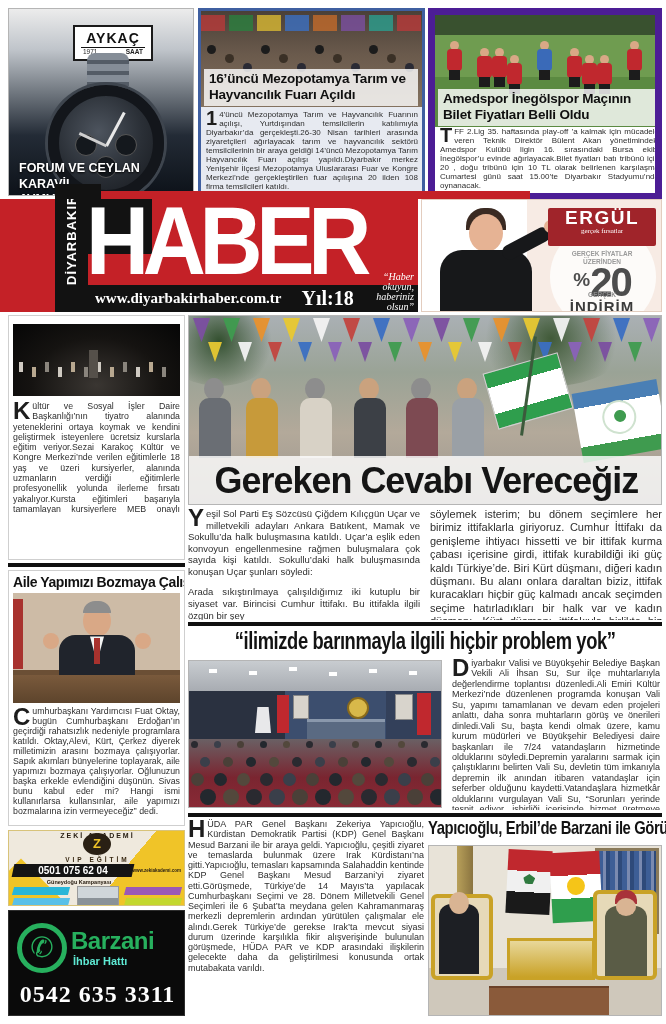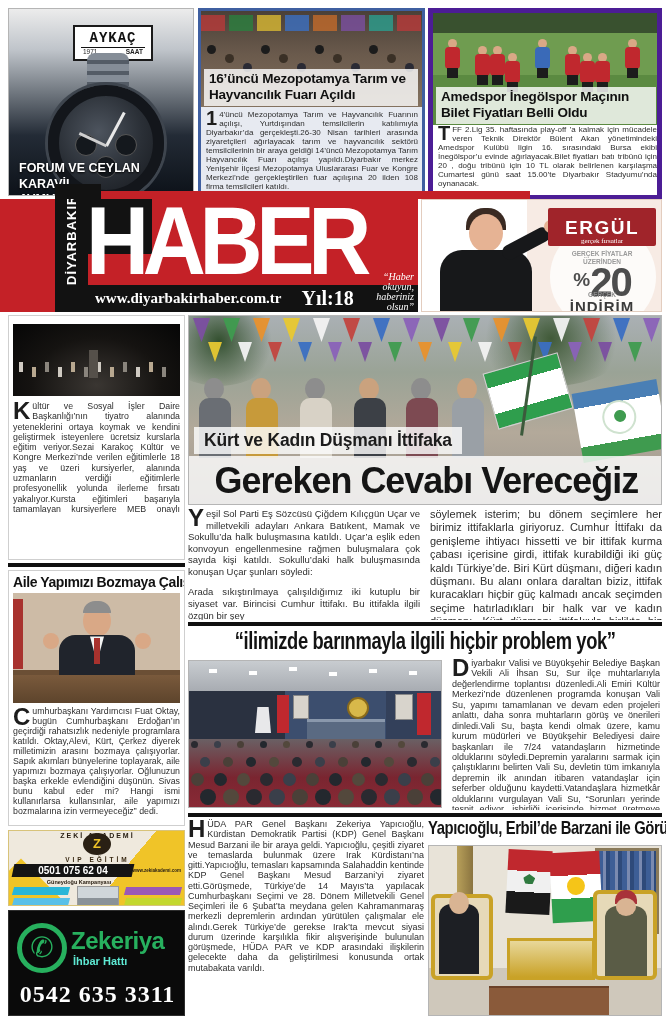--- a/index.html
+++ b/index.html
@@ -16,21 +16,21 @@
   .fig{position:absolute}
   .serif{font-family:"Liberation Serif",serif}
 </style>
 </head>
 <body>
 
 <div id="page">
 
   <div class="abs" style="left:8px;top:8px;width:186px;height:188px;background:linear-gradient(180deg,#ececec 0%,#bfc4ca 22%,#70777f 45%,#232b36 68%,#0d1219 100%);border:1px solid #b5b5b5;overflow:hidden">
     <div class="abs" style="left:64px;top:16px;width:80px;height:36px;background:#fff;border:2px solid #1a1a1a;text-align:center;padding-top:3px">
-      <div style="font-family:Liberation Mono, monospace;font-weight:bold;font-size:14px;letter-spacing:1px;color:#111">AYKAÇ</div>
+      <div style="font-family:Liberation Sans, sans-serif;font-weight:bold;font-size:14px;letter-spacing:1px;color:#111">AYKAÇ</div>
       <div style="font-size:6.5px;color:#222;border-top:1px solid #111;margin:1px 6px 0 6px;display:flex;justify-content:space-between;padding:0 2px">
         <span>1971</span>
         <span style="font-weight:bold">SAAT</span>
       </div>
     </div>
     <div class="abs" style="left:78px;top:44px;width:42px;height:58px;border-radius:8px;background:repeating-linear-gradient(180deg,#858d97 0 7px,#545c66 7px 11px)"></div>
     <div class="abs" style="left:39px;top:76px;width:116px;height:116px;border-radius:50%;border:11px solid #13161b;background:radial-gradient(circle at 42% 38%,#4d545e 0%,#2a2f36 55%,#171a1f 100%);box-shadow:0 0 0 3px #3e454e">
       <div class="abs" style="left:16px;top:38px;width:22px;height:22px;border-radius:50%;background:#14181d;border:1px solid #555"></div>
       <div class="abs" style="left:56px;top:38px;width:22px;height:22px;border-radius:50%;background:#14181d;border:1px solid #555"></div>
       <div class="abs" style="left:36px;top:60px;width:22px;height:22px;border-radius:50%;background:#14181d;border:1px solid #555"></div>
@@ -67,21 +67,21 @@
         <div class="head" style="left: 204px; top: 52px; width: 9px; height: 9px; background: rgb(42, 42, 52);"></div>
       </div>
     <div class="abs band" style="left:3px;top:58px;width:214px;padding:2px 5px">
       <div style="font-weight:900;font-size:13.5px;line-height:1.22;color:#101010;letter-spacing:-.2px">16’üncü Mezopotamya Tarım ve Hayvancılık Fuarı Açıldı</div>
     </div>
     <p class="bodytxt abs" style="left:5px;top:99px;width:212px;height:84px;font-size:8px;line-height:1.13;overflow:hidden">
       <span class="dc" style="font-size:20px;line-height:16px">1</span><span>4’üncü Mezopotamya Tarım ve Hayvancılık Fuarının açılışı, Yurtdışından temsilcilerin katılımıyla Diyarbakır’da gerçekleşti.26-30 Nisan tarihleri arasında ziyaretçileri ağırlayacak tarım ve hayvancılık sektörü temsilcilerinin bir araya geldiği 14’üncü Mezopotamya Tarım Hayvancılık Fuarı açılışı yapıldı.Diyarbakır merkez Yenişehir İlçesi Mezopotamya Uluslararası Fuar ve Kongre Merkezi’nde gerçekleştirilen fuar açılışına 20 ilden 108 firma temsilcileri katıldı.</span>
     </p>
   </div>
 
-  <div class="abs" style="left:428px;top:8px;width:234px;height:192px;border:5px solid #4c1d95;background:#fff;overflow:hidden">
+  <div class="abs" style="left:428px;top:8px;width:234px;height:192px;border:7px solid #4c1d95;background:#fff;overflow:hidden">
     <div class="abs" style="left:0;top:0;width:228px;height:112px;background:linear-gradient(180deg,#39512f 0 18%,#6f9c50 18% 55%,#5b8a41 55% 100%);overflow:hidden">
         <div class="head" style="left: 15px; top: 26px; width: 9px; height: 9px; background: rgb(217, 168, 134);"></div>
         <div class="fig" style="left: 12px; top: 34px; width: 15px; height: 22px; border-radius: 4px; background: rgb(192, 40, 46);"></div>
         <div class="fig" style="left: 14px; top: 55px; width: 11px; height: 10px; background: rgb(28, 28, 28);"></div>
         <div class="head" style="left: 45px; top: 33px; width: 9px; height: 9px; background: rgb(217, 168, 134);"></div>
         <div class="fig" style="left: 42px; top: 41px; width: 15px; height: 22px; border-radius: 4px; background: rgb(192, 40, 46);"></div>
         <div class="fig" style="left: 44px; top: 62px; width: 11px; height: 10px; background: rgb(28, 28, 28);"></div>
         <div class="head" style="left: 75px; top: 40px; width: 9px; height: 9px; background: rgb(217, 168, 134);"></div>
         <div class="fig" style="left: 72px; top: 48px; width: 15px; height: 22px; border-radius: 4px; background: rgb(192, 40, 46);"></div>
         <div class="fig" style="left: 74px; top: 69px; width: 11px; height: 10px; background: rgb(28, 28, 28);"></div>
@@ -131,21 +131,21 @@
     </div>
   </div>
 
   <div class="abs" style="left:421px;top:199px;width:241px;height:113px;background:linear-gradient(90deg,#ffffff 0 44%,#f7ebe4 44% 100%);border:1px solid #e3cdbf;overflow:hidden">
     <div class="abs" style="left:128px;top:24px;width:106px;height:106px;border-radius:50%;background:#fdfbf9"></div>
     <div class="abs" style="left:44px;top:8px;width:40px;height:22px;border-radius:18px 18px 0 0;background:#3a2a22"></div>
     <div class="abs" style="left:47px;top:14px;width:34px;height:38px;border-radius:50%;background:#e6b394"></div>
     <div class="abs" style="left:18px;top:50px;width:92px;height:66px;border-radius:22px 22px 0 0;background:#17181a"></div>
     <div class="abs" style="left:78px;top:36px;width:52px;height:15px;border-radius:8px;background:#17181a;transform:rotate(-28deg)"></div>
     <div class="abs" style="left:122px;top:20px;width:13px;height:13px;border-radius:50%;background:#e6b394"></div>
-    <div class="abs" style="left:126px;top:8px;width:108px;height:38px;background:#a0242a;border-radius:2px;text-align:center;padding-top:10px">
+    <div class="abs" style="left:126px;top:8px;width:108px;height:38px;background:#a0242a;border-radius:2px;text-align:center;padding-top:0">
       <div style="color:#fff;font-weight:800;font-size:19px;letter-spacing:1.5px;line-height:19px">ERGÜL</div>
       <div class="serif" style="color:#fff;font-size:7px">gerçek fırsatlar</div>
     </div>
     <div class="abs" style="left:126px;top:50px;width:108px;text-align:center;color:#9a9a9a;font-size:6.5px;line-height:1.25;font-weight:bold">
       <div>GERÇEK FİYATLAR</div>
       <div>ÜZERİNDEN</div>
     </div>
     <div class="abs" style="left:126px;top:60px;width:108px;text-align:center;color:#4d4d4d;white-space:nowrap">
       <span style="font-weight:800;font-size:19px;vertical-align:10px">%</span><span style="font-weight:800;font-size:40px;letter-spacing:-2px">20</span>
     </div>
@@ -210,21 +210,21 @@
     <div class="abs" style="left:4px;top:67px;width:56px;height:8px;background:#59c0e8;transform:skewX(-15deg)"></div>
     <div class="abs" style="left:68px;top:55px;width:42px;height:20px;background:linear-gradient(180deg,#cfd6da 0 60%,#8a9298 60%);border:1px solid #9a9a9a"></div>
     <div class="abs" style="left:116px;top:56px;width:56px;height:8px;background:#9b59b6;transform:skewX(-15deg)"></div>
     <div class="abs" style="left:116px;top:67px;width:56px;height:8px;background:#c3d72e;transform:skewX(-15deg)"></div>
   </div>
 
   <div class="abs" style="left:8px;top:910px;width:177px;height:106px;background:#0a0a0a;border:1px solid #2e2e2e;overflow:hidden">
     <div class="abs" style="left:8px;top:12px;width:50px;height:50px;border:5px solid #27b05e;border-radius:50%;text-align:center">
       <span style="color:#27b05e;font-size:28px;line-height:40px">✆</span>
     </div>
-    <div class="abs" style="left:62px;top:16px;font-weight:900;font-size:24px;color:#27b05e;letter-spacing:-.5px">Zekeriya</div>
+    <div class="abs" style="left:62px;top:16px;font-weight:900;font-size:24px;color:#27b05e;letter-spacing:-.5px">Barzani</div>
     <div class="abs" style="left:64px;top:44px;font-weight:900;font-size:11px;color:#5eead4">İhbar Hattı</div>
     <div class="abs serif" style="left:0;top:70px;width:177px;text-align:center;font-weight:bold;font-size:24px;color:#fff;letter-spacing:1px">0542 635 3311</div>
   </div>
 
   <div class="ph" style="left:188px;top:315px;width:474px;height:190px;background:linear-gradient(180deg,#aab0b4 0%,#9aa396 30%,#b3a99a 62%,#9c968e 100%)">
     <div class="abs" style="left:-30px;top:-20px;width:120px;height:90px;border-radius:50%;background:radial-gradient(circle,#33502f 0%,rgba(51,80,47,0) 70%)"></div>
     <div class="abs" style="right:30px;top:-25px;width:160px;height:95px;border-radius:50%;background:radial-gradient(circle,#405a38 0%,rgba(64,90,56,0) 70%)"></div>
     <div class="abs" style="left:0;top:0;width:474px;height:60px">
         <div class="pennant" style="left: 4px; top: 2px; background: rgb(123, 79, 160);"></div>
         <div class="pennant" style="left: 34px; top: 2px; background: rgb(63, 155, 79);"></div>
@@ -270,23 +270,20 @@
         <div class="fig" style="left: 222px; top: 10px; width: 20px; height: 22px; border-radius: 50%; background: rgb(141, 141, 141);"></div>
         <div class="fig" style="left: 217px; top: 30px; width: 32px; height: 60px; border-radius: 10px 10px 0px 0px; background: rgb(125, 74, 82);"></div>
         <div class="fig" style="left: 268px; top: 10px; width: 20px; height: 22px; border-radius: 50%; background: rgb(202, 162, 126);"></div>
         <div class="fig" style="left: 263px; top: 30px; width: 32px; height: 60px; border-radius: 10px 10px 0px 0px; background: rgb(154, 160, 166);"></div>
       </div>
     <div class="abs" style="left:300px;top:46px;width:78px;height:58px;transform:rotate(-16deg);background:linear-gradient(180deg,#2f9e4d 0 26%,#ffffff 26% 74%,#2f9e4d 74%);border:1px solid #d0d0d0"></div>
     <div class="abs" style="left:338px;top:20px;width:3px;height:100px;background:#3c5a3c;transform:rotate(8deg)"></div>
     <div class="abs" style="left:388px;top:70px;width:86px;height:70px;transform:rotate(-10deg);background:linear-gradient(180deg,#4a7fb5 0 22%,#ffffff 22% 78%,#3f9b4f 78%)">
       <div class="abs" style="left:26px;top:14px;width:34px;height:34px;border-radius:50%;background:#fff;border:2px solid #cfe2cf"></div>
       <div class="abs" style="left:38px;top:24px;width:12px;height:12px;border-radius:50%;background:#3f9b4f"></div>
-    </div>
-    <div class="abs band" style="left:5px;top:111px;padding:3px 10px">
-      <span style="font-weight:900;font-size:17.5px;color:#1c1c1c;letter-spacing:-.2px">Kürt ve Kadın Düşmanı İttifaka</span>
     </div>
     <div class="abs band" style="left:0;top:140px;width:474px;height:50px;text-align:center">
       <span style="display:inline-block;font-weight:900;font-size:37px;color:#151515;letter-spacing:-1px;line-height:50px;transform:scaleX(.97)">Gereken Cevabı Vereceğiz</span>
     </div>
   </div>
 
   <div class="abs" style="left:188px;top:508px;width:474px;height:112px;display:flex;gap:10px;overflow:hidden">
     <div style="width:232px">
       <p class="bodytxt" style="font-size:9.5px;line-height:1.22">
         <span class="dc">Y</span><span>eşil Sol Parti Eş Sözcüsü Çiğdem Kılıçgün Uçar ve milletvekili adayları Ankara Batıkent, Mamak ve Sokullu’da halk buluşmasına katıldı. Uçar’a eşlik eden konvoyun engellenmesine rağmen buluşmalara çok sayıda kişi katıldı. Sokullu’daki halk buluşmasında konuşan Uçar şunları söyledi:</span>

